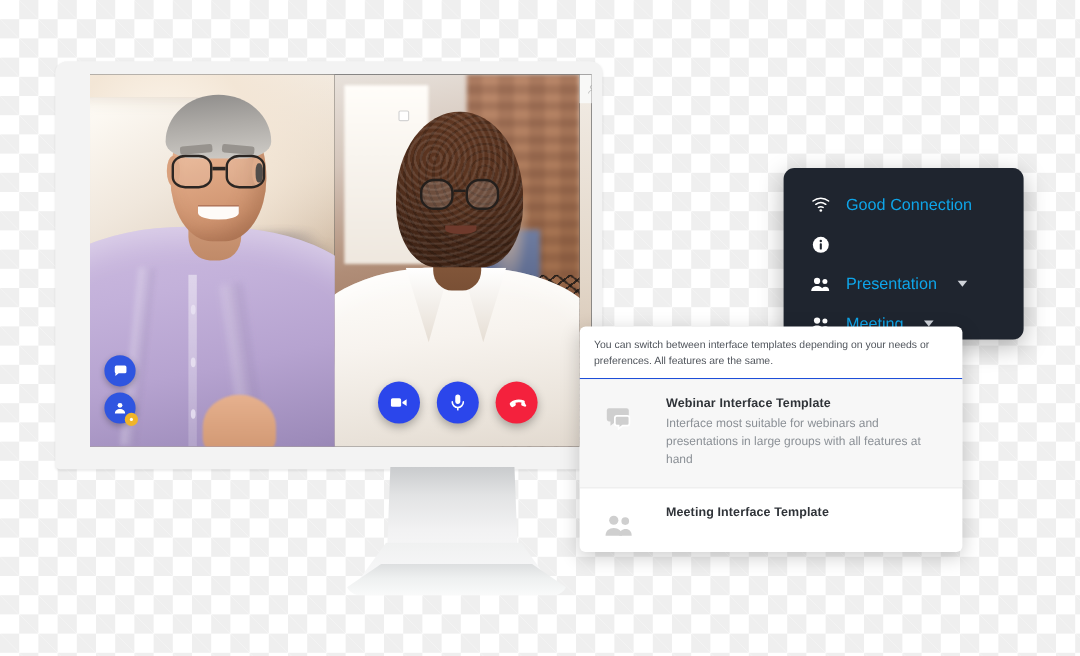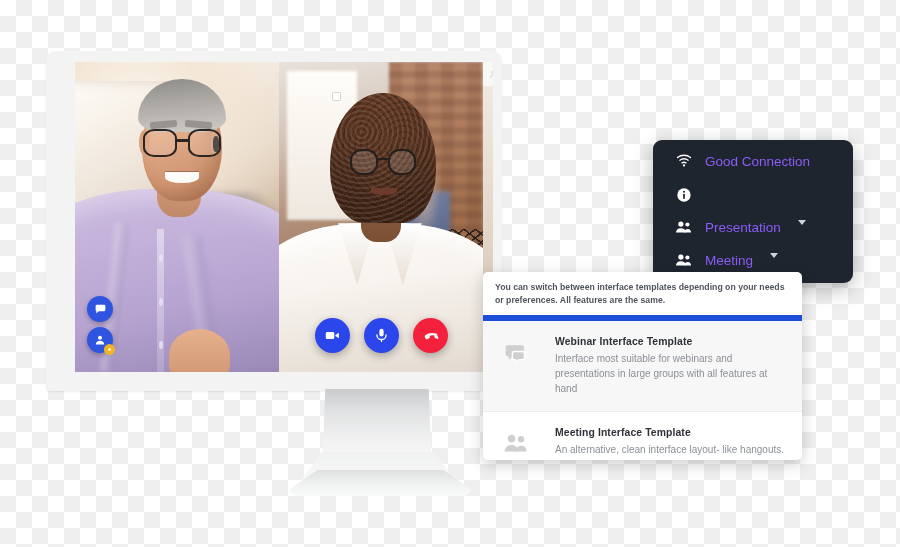--- a/index.html
+++ b/index.html
@@ -345,22 +345,22 @@
     position: absolute;
     left: 653px; top: 140px;
     width: 200px; height: 143px;
     background: #1f252f;
     border-radius: 9px;
     padding: 14px 0 0 22px;
     z-index: 12;
     box-shadow: 0 6px 20px rgba(0,0,0,.28);
   }
   .dm-row {
-    display: flex; align-items: flex-start; gap: 13px;
-    height: 33px; color: #8b5cf6;
+    display: flex; align-items: center; gap: 13px;
+    height: 33px; color: #0ea5e9;
     font-size: 13.5px; cursor: pointer;
   }
   .dm-ico { width: 17px; display: flex; justify-content: center; align-items: center; }
   .dm-caret {
     width: 0; height: 0; margin-left: 4px;
     border-left: 4.2px solid transparent;
     border-right: 4.2px solid transparent;
     border-top: 5px solid #cfd3d9;
   }
 
@@ -371,22 +371,21 @@
     width: 319px; height: 188px;
     background: #ffffff;
     border-radius: 5px;
     box-shadow: 0 4px 16px rgba(0,0,0,.20);
     z-index: 14;
     overflow: hidden;
   }
   #popover-note {
     padding: 9px 12px 9px 12px;
     font-size: 8.7px; line-height: 1.45; color: #50555c;
-    border-bottom: 6px solid #1d4ed8;
-    font-weight: bold;
+    border-bottom: 1px solid #1d4ed8;
   }
   .tpl-item {
     display: flex; align-items: flex-start; gap: 25px;
     padding: 15px 16px 15px 17px;
     cursor: pointer;
   }
   .tpl-item.selected { background: #f7f7f7; }
   .tpl-item + .tpl-item { border-top: 1px solid #ececec; }
   .tpl-ico { flex: 0 0 30px; padding-top: 6px; display: flex; justify-content: center; }
   .tpl-title {
@@ -591,19 +590,18 @@
       <span class="tpl-ico">
         <svg width="25" height="20" viewBox="0 0 28 22">
           <circle cx="9.5" cy="6" r="4.3" fill="#cfcfcf"></circle>
           <path d="M1.8 20.5c0-4.6 3.5-7.2 7.7-7.2s7.7 2.6 7.7 7.2z" fill="#cfcfcf"></path>
           <circle cx="20.2" cy="6.8" r="3.6" fill="#cfcfcf"></circle>
           <path d="M14.6 20.5c0-4 2.6-6.3 6.1-6.3 3.2 0 5.5 2.1 5.5 6.3z" fill="#cfcfcf"></path>
         </svg>
       </span>
       <span>
         <span class="tpl-title" style="display:block">Meeting Interface Template</span>
-        <span class="tpl-desc" style="display:block">An alternative, clean interface layout- like hangouts. Best for meetings in small to medium groups</span>
       </span>
     </div>
 
   </div>
 
 </div>
 
 </body></html>

